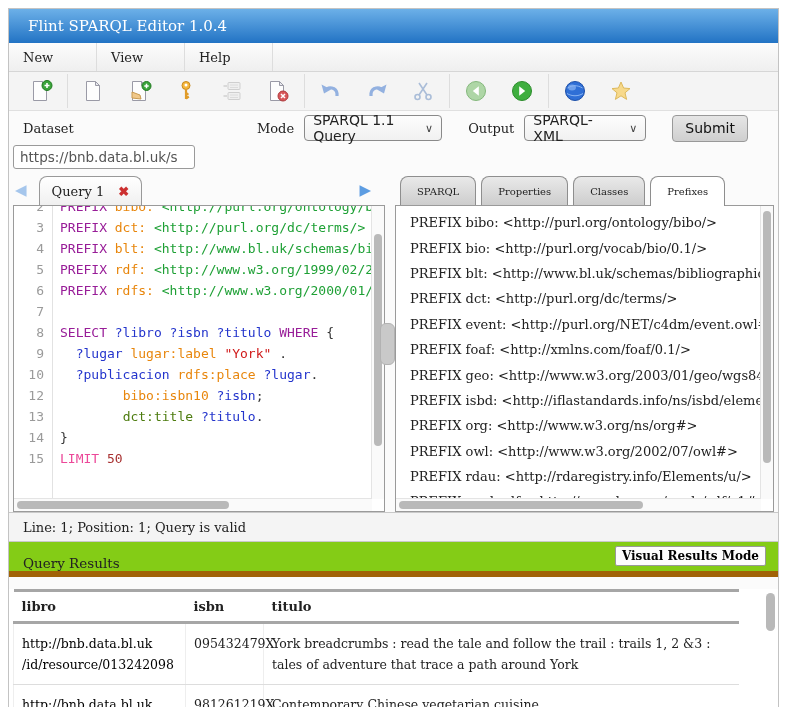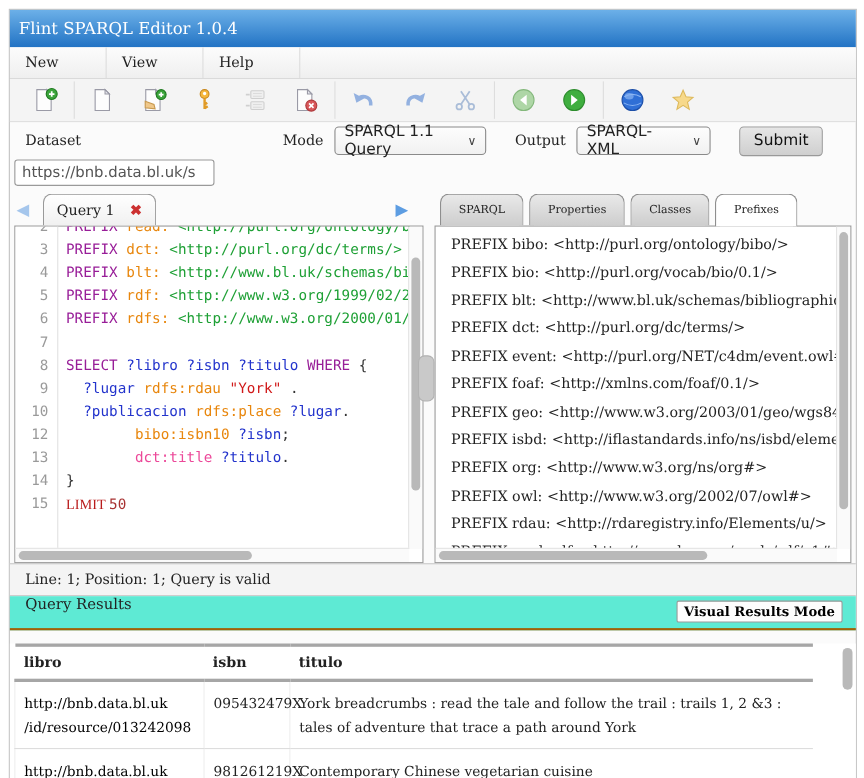--- a/index.html
+++ b/index.html
@@ -1,21 +1,21 @@
 <!DOCTYPE html>
 <html><head>
 <meta charset="utf-8">
 <style>
   html,body{margin:0;padding:0;width:785px;height:707px;overflow:hidden;background:#fff;
     font-family:"DejaVu Serif","Liberation Serif",serif;color:#222;}
   .app{position:absolute;left:8px;top:8px;width:769px;height:760px;border:1px solid #c3c3c3;background:#fbfbfb;}
 
   
   .titlebar{height:34px;background:linear-gradient(#6cb0e8,#2273c4);display:flex;align-items:center;
-    padding-left:8px;color:#fff;font-size:15px;}
+    padding-left:19px;color:#fff;font-size:15px;}
 
   
   .menubar{height:28px;display:flex;background:linear-gradient(#fcfcfc,#efefef);border-bottom:1px solid #d6d6d6;}
   .menu-item{width:88px;display:flex;align-items:center;padding-left:14px;box-sizing:border-box;
     border-right:1px solid #ddd;font-size:13px;cursor:default;}
 
   
   .toolbar{height:38px;display:flex;align-items:center;background:#f4f4f4;border-bottom:1px solid #e0e0e0;padding-left:6px;}
   .tb-group{display:flex;align-items:center;height:34px;border-right:1px solid #ddd;padding:0 3px;}
   .tb-group:last-child{border-right:none;}
@@ -75,21 +75,21 @@
     background:#c9c9c9;border:1px solid #b2b2b2;border-radius:6px;cursor:col-resize;z-index:3;}
 
   
   .panel{flex:1;position:relative;border:1px solid #9a9a9a;background:#fff;overflow:hidden;}
   .prefix-list{position:absolute;left:0;top:4px;right:13px;padding-left:14px;}
   .prefix-line{height:25.4px;display:flex;align-items:center;font-size:13px;white-space:nowrap;overflow:hidden;cursor:pointer;}
 
   
   .statusbar{height:28px;background:#f4f4f4;border-top:1px solid #c9c9c9;border-bottom:1px solid #c9c9c9;
     display:flex;align-items:center;padding-left:14px;font-size:13px;}
-  .resultsbar{height:29px;background:#5eead4;border-bottom:2px solid #a16207;display:flex;align-items:flex-start;
+  .resultsbar{height:29px;background:#84cc16;border-bottom:6px solid #a16207;display:flex;align-items:flex-end;
     padding-left:14px;font-size:13.5px;position:relative;}
   .btn-vrm{position:absolute;right:12px;top:4px;border:1px solid #999;border-radius:2px;background:#fdfdfd;
     font-family:"DejaVu Serif","Liberation Serif",serif;font-size:12px;font-weight:bold;padding:2px 6px;cursor:pointer;}
   .results{position:relative;background:#fff;height:230px;}
   .results-table{border-collapse:collapse;margin:12px 0 0 4px;width:726px;table-layout:fixed;}
   .results-table col.c-libro{width:172px;} .results-table col.c-isbn{width:78px;}
   .results-table th{border-top:3px solid #a6a6a6;border-bottom:3px solid #a6a6a6;text-align:left;
     font-size:13px;padding:7px 8px;}
   .results-table td{border-bottom:1px solid #ddd;border-right:1px solid #eee;vertical-align:top;
     font-size:12.5px;padding:9px 8px;line-height:21px;}
@@ -244,33 +244,33 @@
         <span class="nav-arrow left">◀</span>
         <div class="qtab">
           <span>Query 1</span>
           <span class="close">✖</span>
         </div>
         <span class="nav-arrow right">▶</span>
       </div>
       <div class="editor">
         <div class="gutter-bg"></div>
         <div class="cm-lines">
-            <div class="cm-line"><span class="ln">2</span><span class="code"><span style="color: rgb(152, 29, 152);">PREFIX </span><span style="color: rgb(232, 134, 12);">read: </span><span style="color: rgb(30, 160, 53);">&lt;http://purl.org/ontology/b</span></span></div>
+            <div class="cm-line"><span class="ln">2</span><span class="code"><span style="color: rgb(152, 29, 152);">PREFIX </span><span style="color: rgb(232, 134, 12);">bibo: </span><span style="color: rgb(30, 160, 53);">&lt;http://purl.org/ontology/b</span></span></div>
             <div class="cm-line"><span class="ln">3</span><span class="code"><span style="color: rgb(152, 29, 152);">PREFIX </span><span style="color: rgb(232, 134, 12);">dct: </span><span style="color: rgb(30, 160, 53);">&lt;http://purl.org/dc/terms/&gt;</span></span></div>
             <div class="cm-line"><span class="ln">4</span><span class="code"><span style="color: rgb(152, 29, 152);">PREFIX </span><span style="color: rgb(232, 134, 12);">blt: </span><span style="color: rgb(30, 160, 53);">&lt;http://www.bl.uk/schemas/bi</span></span></div>
             <div class="cm-line"><span class="ln">5</span><span class="code"><span style="color: rgb(152, 29, 152);">PREFIX </span><span style="color: rgb(232, 134, 12);">rdf: </span><span style="color: rgb(30, 160, 53);">&lt;http://www.w3.org/1999/02/2</span></span></div>
             <div class="cm-line"><span class="ln">6</span><span class="code"><span style="color: rgb(152, 29, 152);">PREFIX </span><span style="color: rgb(232, 134, 12);">rdfs: </span><span style="color: rgb(30, 160, 53);">&lt;http://www.w3.org/2000/01/</span></span></div>
             <div class="cm-line"><span class="ln">7</span><span class="code"></span></div>
             <div class="cm-line"><span class="ln">8</span><span class="code"><span style="color: rgb(152, 29, 152);">SELECT </span><span style="color: rgb(35, 52, 204);">?libro ?isbn ?titulo </span><span style="color: rgb(152, 29, 152);">WHERE </span><span style="color: rgb(51, 51, 51);">{</span></span></div>
-            <div class="cm-line"><span class="ln">9</span><span class="code"><span style="color: rgb(51, 51, 51);">  </span><span style="color: rgb(35, 52, 204);">?lugar </span><span style="color: rgb(232, 134, 12);">rdfs:rdau </span><span style="color: rgb(208, 24, 24);">"York"</span><span style="color: rgb(51, 51, 51);"> .</span></span></div>
+            <div class="cm-line"><span class="ln">9</span><span class="code"><span style="color: rgb(51, 51, 51);">  </span><span style="color: rgb(35, 52, 204);">?lugar </span><span style="color: rgb(232, 134, 12);">lugar:label </span><span style="color: rgb(208, 24, 24);">"York"</span><span style="color: rgb(51, 51, 51);"> .</span></span></div>
             <div class="cm-line"><span class="ln">10</span><span class="code"><span style="color: rgb(51, 51, 51);">  </span><span style="color: rgb(35, 52, 204);">?publicacion </span><span style="color: rgb(232, 134, 12);">rdfs:place </span><span style="color: rgb(35, 52, 204);">?lugar</span><span style="color: rgb(51, 51, 51);">.</span></span></div>
             <div class="cm-line"><span class="ln">12</span><span class="code"><span style="color: rgb(51, 51, 51);">        </span><span style="color: rgb(232, 134, 12);">bibo:isbn10 </span><span style="color: rgb(35, 52, 204);">?isbn</span><span style="color: rgb(51, 51, 51);">;</span></span></div>
-            <div class="cm-line"><span class="ln">13</span><span class="code"><span style="color: rgb(51, 51, 51);">        </span><span style="color: #ec4899;">dct:title </span><span style="color: rgb(35, 52, 204);">?titulo</span><span style="color: rgb(51, 51, 51);">.</span></span></div>
+            <div class="cm-line"><span class="ln">13</span><span class="code"><span style="color: rgb(51, 51, 51);">        </span><span style="color: #4d7c0f;">dct:title </span><span style="color: rgb(35, 52, 204);">?titulo</span><span style="color: rgb(51, 51, 51);">.</span></span></div>
             <div class="cm-line"><span class="ln">14</span><span class="code"><span style="color: rgb(51, 51, 51);">}</span></span></div>
-            <div class="cm-line"><span class="ln">15</span><span class="code"><span style="color: #b91c1c; font-family: Liberation Serif, serif;">LIMIT </span><span style="color: rgb(168, 50, 50);">50</span></span></div>
+            <div class="cm-line"><span class="ln">15</span><span class="code"><span style="color: #ec4899;">LIMIT </span><span style="color: rgb(168, 50, 50);">50</span></span></div>
           </div>
         <div class="vscroll">
           <div class="thumb" style="top:28px;height:212px;"></div>
         </div>
         <div class="hscroll">
           <div class="thumb" style="left:3px;width:212px;"></div>
         </div>
       </div>
     </div>
 

